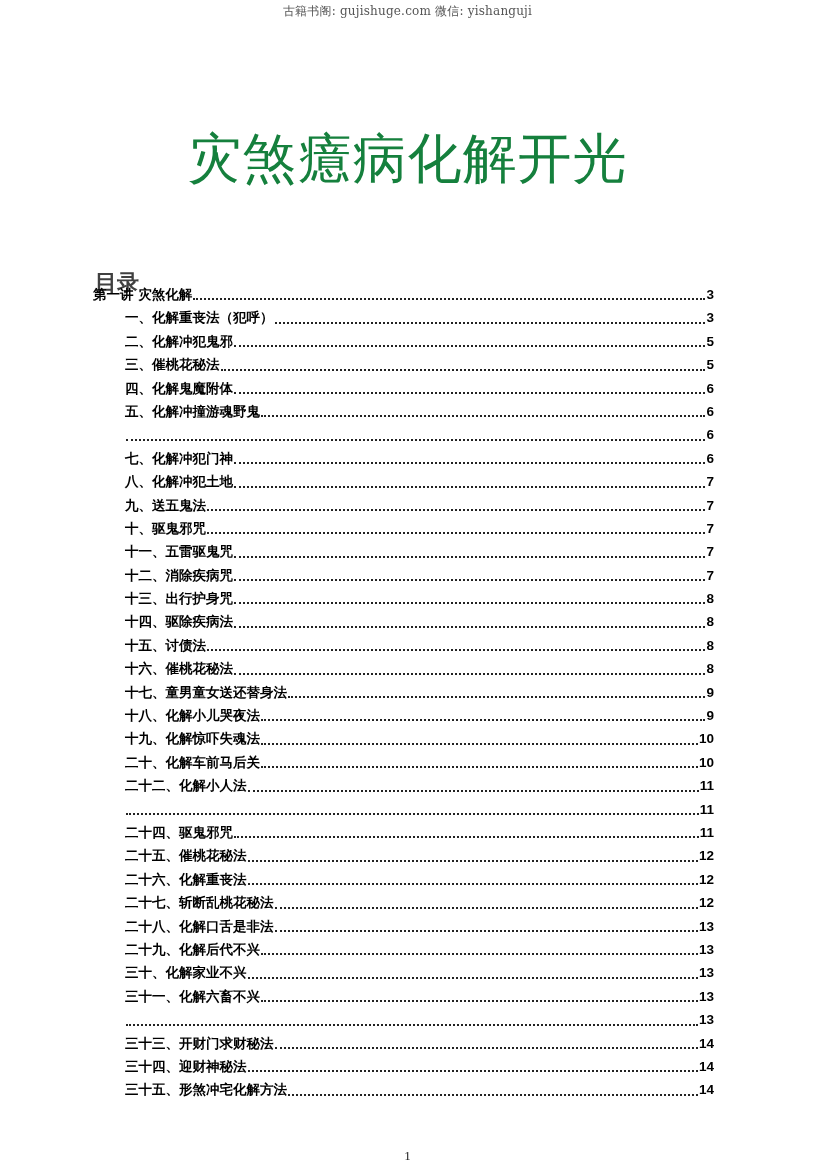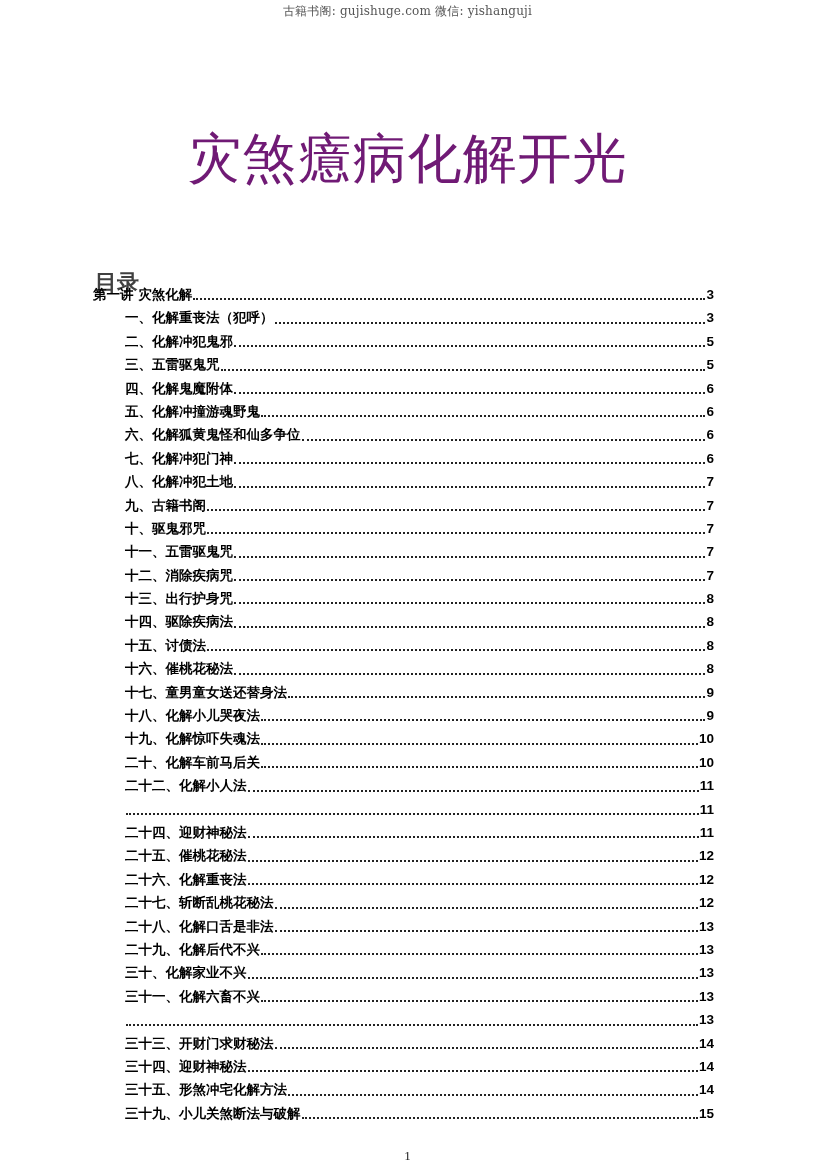--- a/index.html
+++ b/index.html
@@ -5,21 +5,21 @@
   html, body { margin: 0; padding: 0; background: #ffffff; }
   body { width: 815px; height: 1164px; position: relative; overflow: hidden; color: #111; }
   .watermark {
     position: absolute; top: 3px; left: 0; width: 815px; text-align: center;
     font-family: "DejaVu Serif", "Liberation Serif", serif; font-size: 12px; color: #555;
     letter-spacing: 0.2px;
   }
   .doc-title {
     position: absolute; top: 126px; left: 0; width: 815px; text-align: center;
     font-family: "Liberation Serif", "DejaVu Serif", serif; font-size: 54px; font-weight: normal;
-    color: #701a75; letter-spacing: 1px; line-height: 66px;
+    color: #15803d; letter-spacing: 1px; line-height: 66px;
   }
   .toc-heading {
     position: absolute; top: 244px; left: 95px;
     font-family: "DejaVu Sans", "Liberation Sans", sans-serif; font-size: 22px; font-weight: bold; color: #404040; margin-top: 24px;
   }
   .toc {
     position: absolute; top: 283px; left: 93px; width: 621px;
     margin: 0; padding: 0; list-style: none;
   }
   .toc-row {
@@ -59,51 +59,50 @@
       <span class="label">一、化解重丧法（犯呼）</span>
       <span class="leader"></span>
       <span class="page">3</span>
     </li>
     <li class="toc-row level-2">
       <span class="label">二、化解冲犯鬼邪</span>
       <span class="leader"></span>
       <span class="page">5</span>
     </li>
     <li class="toc-row level-2">
-      <span class="label">三、五雷驱鬼咒</span>
+      <span class="label">三、催桃花秘法</span>
       <span class="leader"></span>
       <span class="page">5</span>
     </li>
     <li class="toc-row level-2">
       <span class="label">四、化解鬼魔附体</span>
       <span class="leader"></span>
       <span class="page">6</span>
     </li>
     <li class="toc-row level-2">
       <span class="label">五、化解冲撞游魂野鬼</span>
       <span class="leader"></span>
       <span class="page">6</span>
     </li>
     <li class="toc-row level-2">
-      <span class="label">六、化解狐黄鬼怪和仙多争位</span>
       <span class="leader"></span>
       <span class="page">6</span>
     </li>
     <li class="toc-row level-2">
       <span class="label">七、化解冲犯门神</span>
       <span class="leader"></span>
       <span class="page">6</span>
     </li>
     <li class="toc-row level-2">
       <span class="label">八、化解冲犯土地</span>
       <span class="leader"></span>
       <span class="page">7</span>
     </li>
     <li class="toc-row level-2">
-      <span class="label">九、古籍书阁</span>
+      <span class="label">九、送五鬼法</span>
       <span class="leader"></span>
       <span class="page">7</span>
     </li>
     <li class="toc-row level-2">
       <span class="label">十、驱鬼邪咒</span>
       <span class="leader"></span>
       <span class="page">7</span>
     </li>
     <li class="toc-row level-2">
       <span class="label">十一、五雷驱鬼咒</span>
@@ -158,21 +157,21 @@
     <li class="toc-row level-2">
       <span class="label">二十二、化解小人法</span>
       <span class="leader"></span>
       <span class="page">11</span>
     </li>
     <li class="toc-row level-2">
       <span class="leader"></span>
       <span class="page">11</span>
     </li>
     <li class="toc-row level-2">
-      <span class="label">二十四、迎财神秘法</span>
+      <span class="label">二十四、驱鬼邪咒</span>
       <span class="leader"></span>
       <span class="page">11</span>
     </li>
     <li class="toc-row level-2">
       <span class="label">二十五、催桃花秘法</span>
       <span class="leader"></span>
       <span class="page">12</span>
     </li>
     <li class="toc-row level-2">
       <span class="label">二十六、化解重丧法</span>
@@ -216,20 +215,15 @@
     <li class="toc-row level-2">
       <span class="label">三十四、迎财神秘法</span>
       <span class="leader"></span>
       <span class="page">14</span>
     </li>
     <li class="toc-row level-2">
       <span class="label">三十五、形煞冲宅化解方法</span>
       <span class="leader"></span>
       <span class="page">14</span>
     </li>
-    <li class="toc-row level-2">
-      <span class="label">三十九、小儿关煞断法与破解</span>
-      <span class="leader"></span>
-      <span class="page">15</span>
-    </li>
   </ul>
 
 <div class="page-number">1</div>
 
 </body></html>

